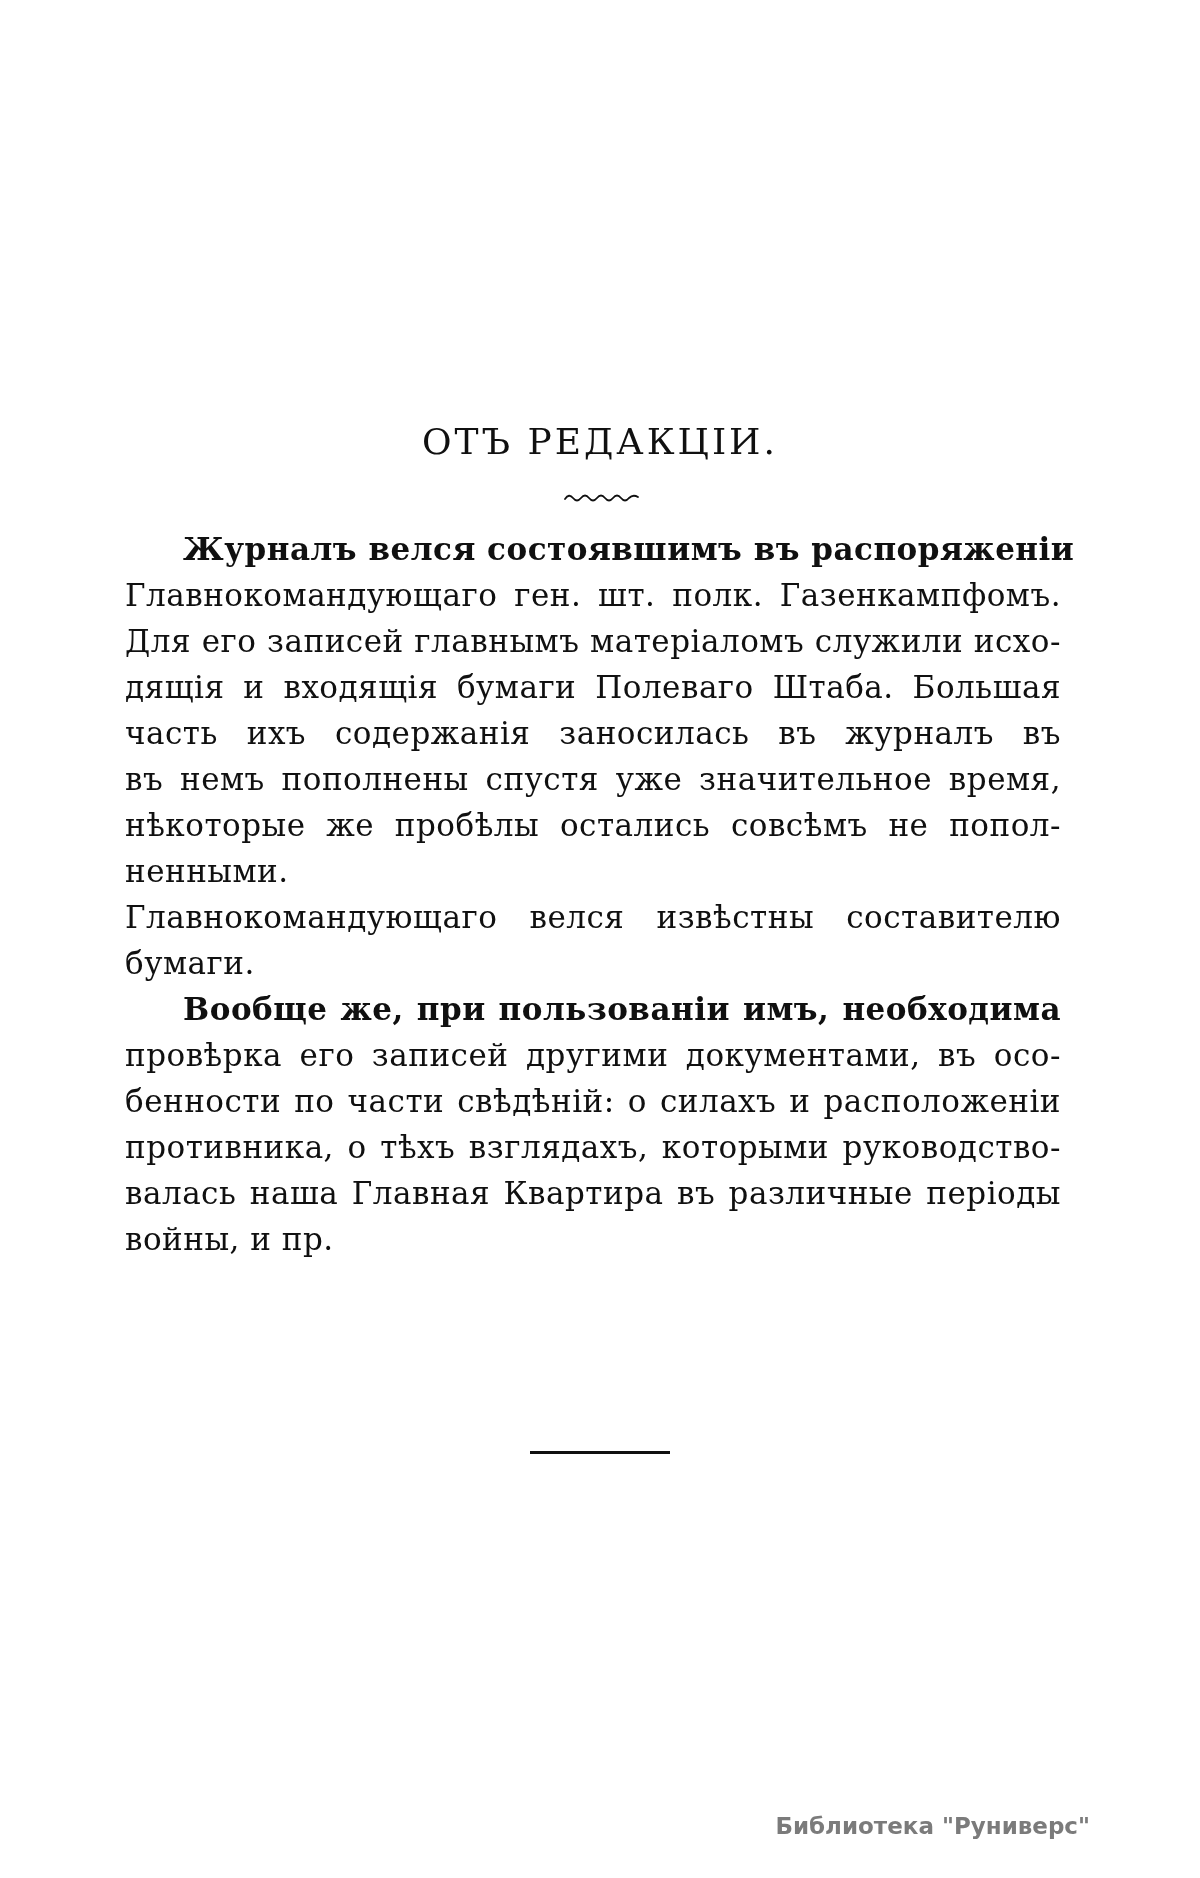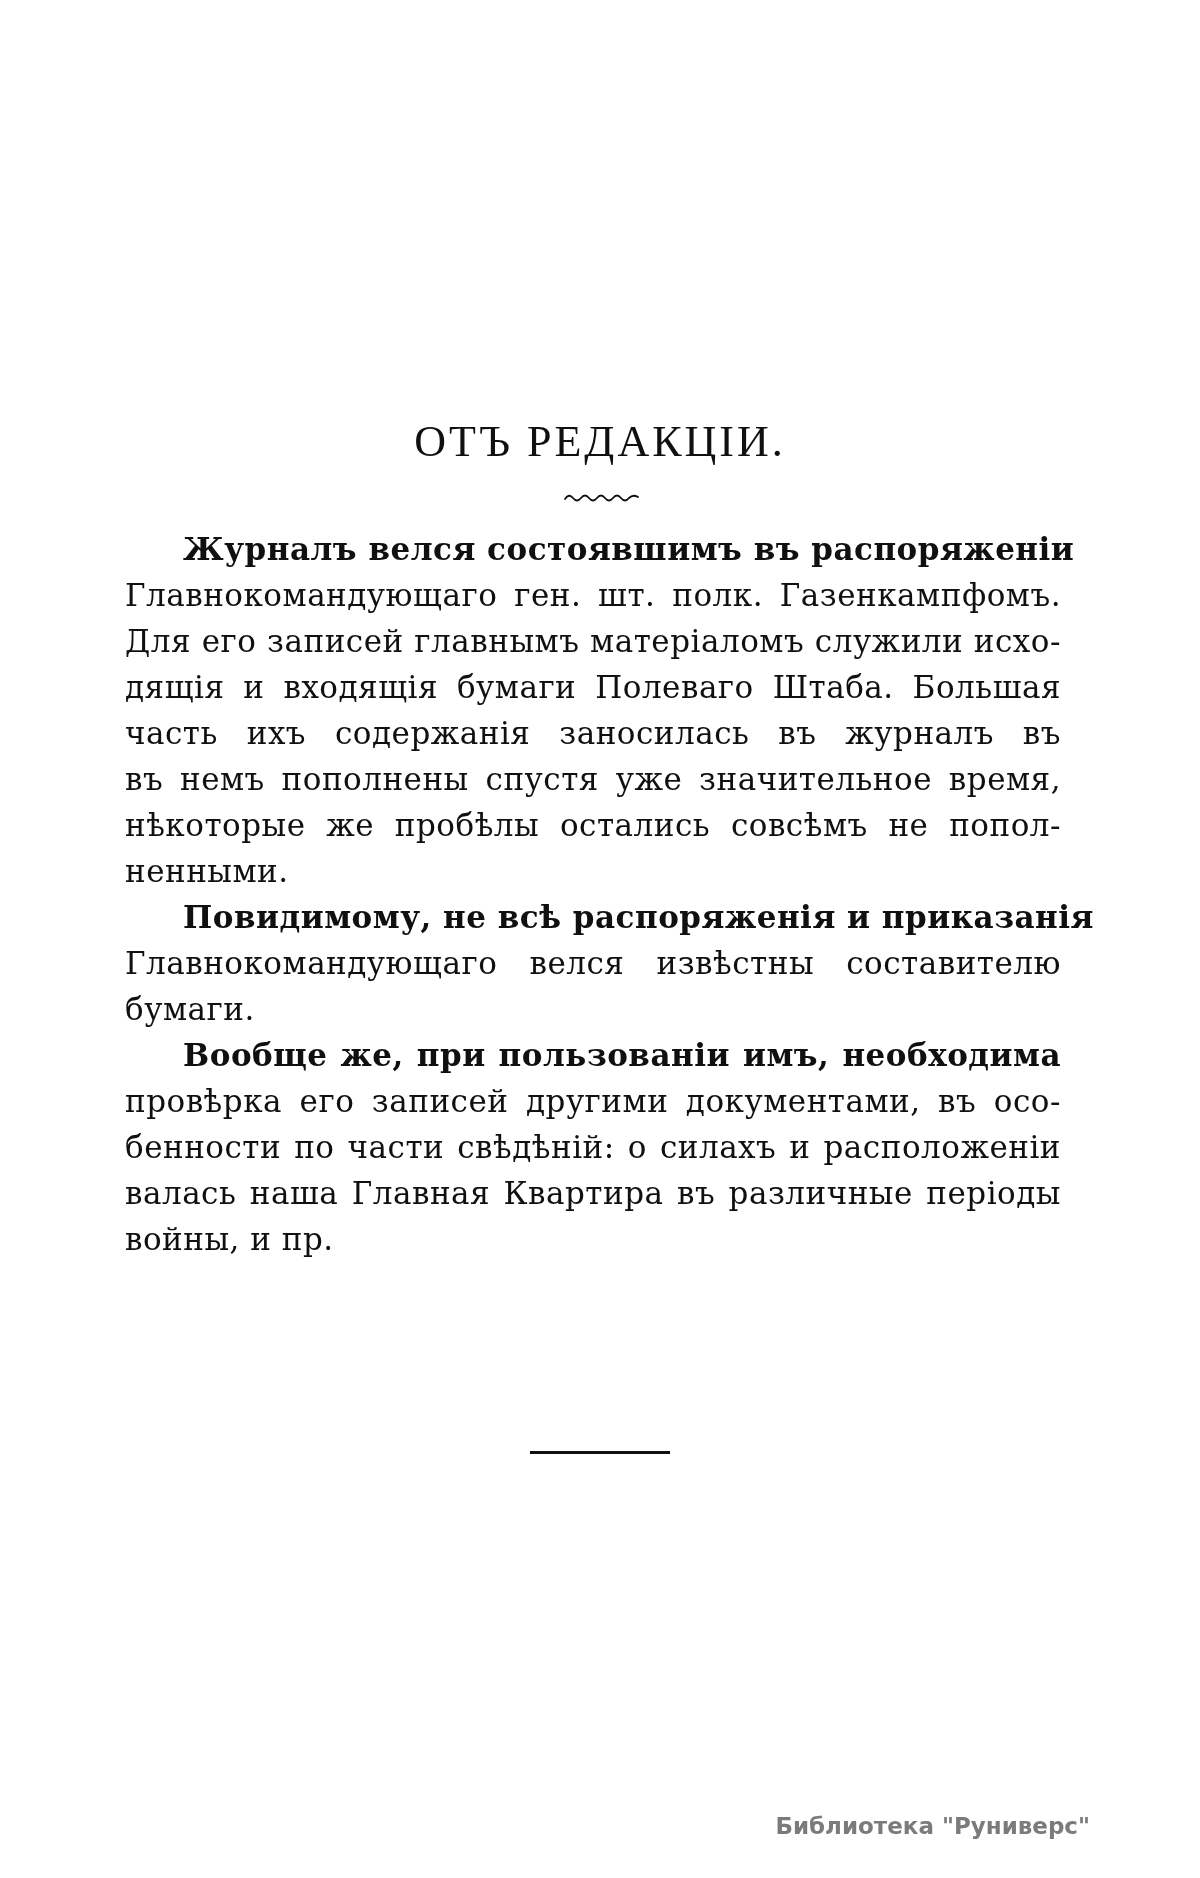--- a/index.html
+++ b/index.html
@@ -16,26 +16,25 @@
     font-family: "DejaVu Serif", "DejaVu Sans", serif;
     color: #101010;
   }
   .title {
     position: absolute;
     top: 414px;
     left: 0;
     width: 1200px;
     margin: 0;
     text-align: center;
-    font-size: 44px;
+    font-size: 36px;
     font-weight: normal;
     letter-spacing: 3px;
     line-height: 56px;
     color: #101010;
-    font-family: Liberation Serif, serif;
   }
   .ornament {
     position: absolute;
     top: 489px;
     left: 562px;
     width: 80px;
     height: 16px;
   }
   .body-text {
     position: absolute;
@@ -100,29 +99,29 @@
       <div class="line">Главнокомандующаго ген. шт. полк. Газенкампфомъ.</div>
       <div class="line">Для его записей главнымъ матеріаломъ служили исхо-</div>
       <div class="line">дящія и входящія бумаги Полеваго Штаба. Большая</div>
       <div class="line">часть ихъ содержанія заносилась въ журналъ въ</div>
       <div class="line">въ немъ пополнены спустя уже значительное время,</div>
       <div class="line">нѣкоторые же пробѣлы остались совсѣмъ не попол-</div>
       <div class="line last">ненными.</div>
     </div>
 
     <div>
-      <div class="line indent">Повидимому, не всѣ распоряженія и приказанія</div>
       <div class="line">Главнокомандующаго велся извѣстны составителю</div>
       <div class="line last">бумаги.</div>
     </div>
 
     <div>
       <div class="line indent">Вообще же, при пользованіи имъ, необходима</div>
       <div class="line">провѣрка его записей другими документами, въ осо-</div>
       <div class="line">бенности по части свѣдѣній: о силахъ и расположеніи</div>
+      <div class="line">противника, о тѣхъ взглядахъ, которыми руководство-</div>
       <div class="line">валась наша Главная Квартира въ различные періоды</div>
       <div class="line last">войны, и пр.</div>
     </div>
 
   </div>
 
   <div class="end-rule"></div>
 
   <div class="watermark">Библиотека "Руниверс"</div>
 

